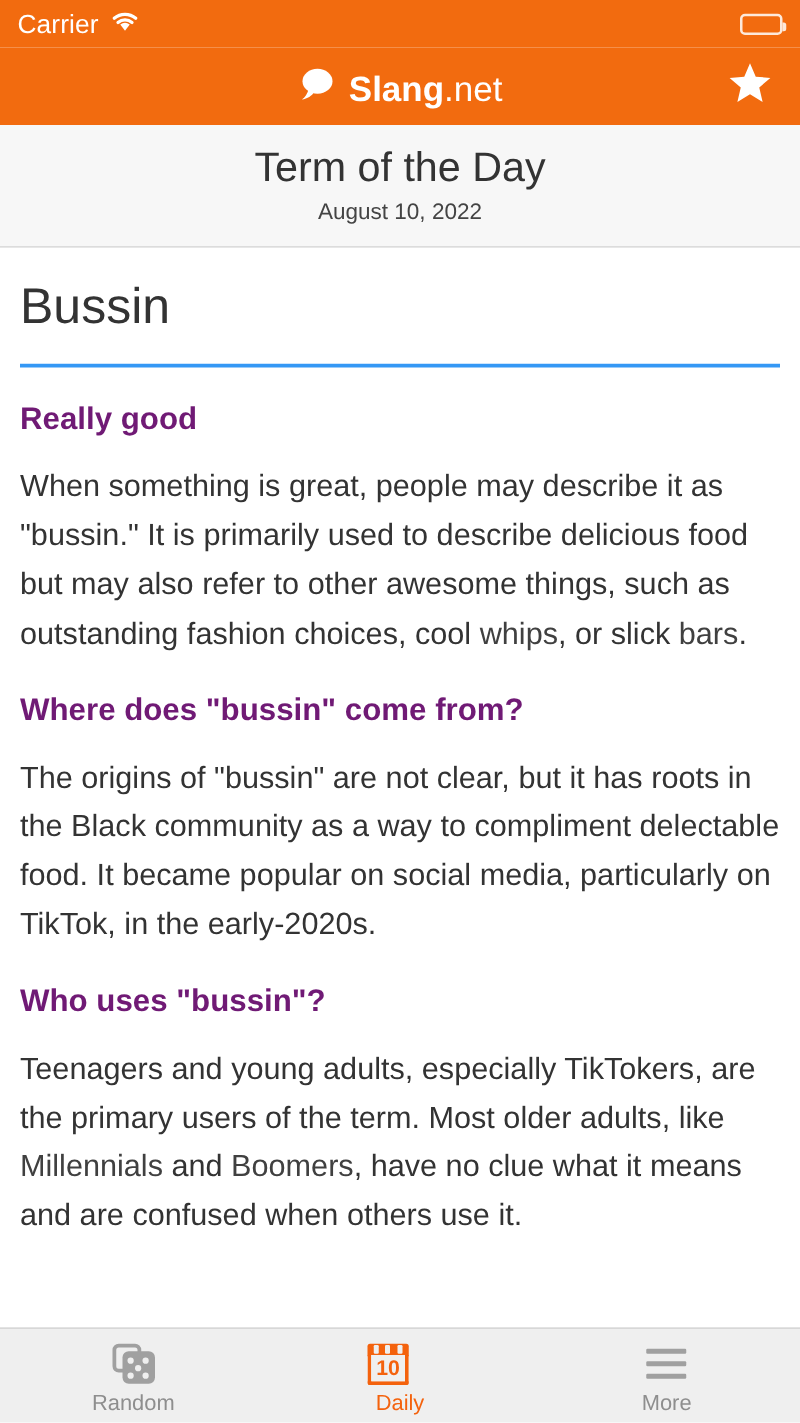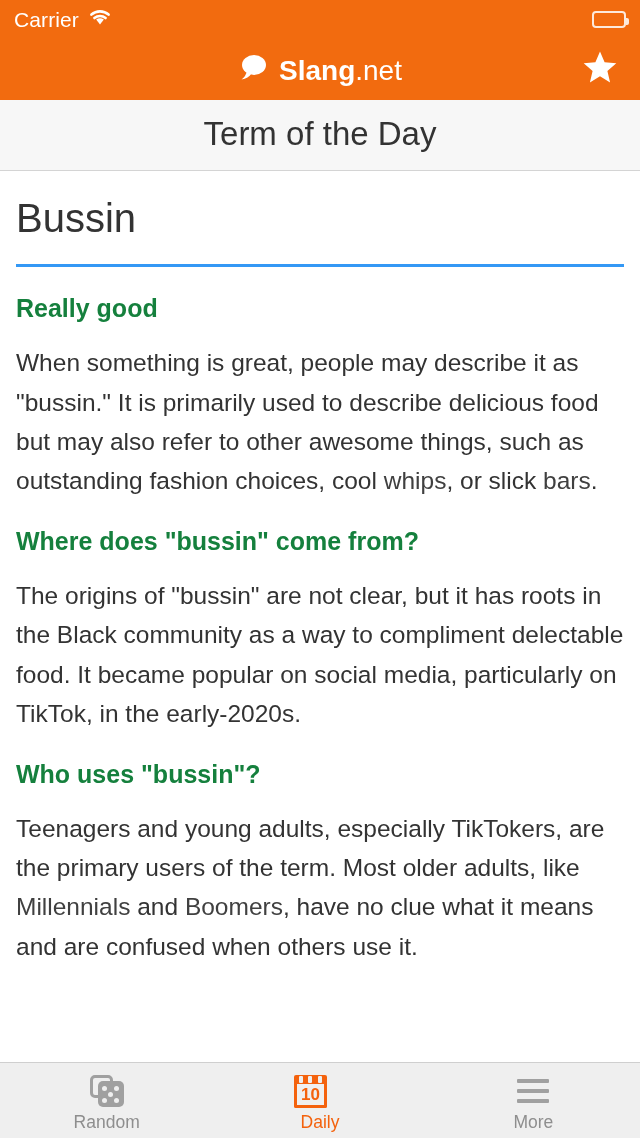--- a/index.html
+++ b/index.html
@@ -57,21 +57,21 @@
     flex:1 1 auto; overflow:hidden; padding:16px 16px 0 16px;
     color:#333;
   }
   .term {
     font-size:40px; font-weight:normal; color:#333; line-height:1.18;
     margin:8px 0 12px 0;
   }
   .divider { height:3px; background:#3498f5; margin:22px 0 0 0; }
 
   .sec-heading {
-    font-size:25px; font-weight:bold; color:#15803d;
+    font-size:25px; font-weight:bold; color:#701a75;
     line-height:1.2; margin:26px 0 0 0;
   }
   .para {
     font-size:24.5px; color:#333; line-height:1.6; margin:20px 0 0 0;
   }
   .para a, .lnk { color:#404040; text-decoration:none; cursor:pointer; }
 
   
   .tabbar {
     flex:0 0 76px; height:76px; background:#efefef;
@@ -163,20 +163,21 @@
       <span>
         <svg width="36" height="35" viewBox="0 0 36 35">
           <path d="M18 1.5 L22.6 12.3 L34.3 13.3 L25.4 21 L28.1 32.5 L18 26.3 L7.9 32.5 L10.6 21 L1.7 13.3 L13.4 12.3 Z" fill="#fff"></path>
         </svg>
       </span>
     </div>
   </div>
 
   <div class="page-header">
     <div class="page-title">Term of the Day</div>
+    <div class="page-date">August 10, 2022</div>
   </div>
 
   <div class="article">
     <h1 class="term">Bussin</h1>
     <div class="divider"></div>
     <div id="sections">
         <h2 class="sec-heading">Really good</h2>
         <p class="para"><span>When something is great, people may describe it as "bussin." It is primarily used to describe delicious food but may also refer to other awesome things, such as outstanding fashion choices, cool </span><a class="lnk">whips</a><span>, or slick </span><a class="lnk">bars</a><span>.</span></p>
         <h2 class="sec-heading">Where does "bussin" come from?</h2>
         <p class="para"><span>The origins of "bussin" are not clear, but it has roots in the Black community as a way to compliment delectable food. It became popular on social media, particularly on TikTok, in the early-2020s.</span></p>

